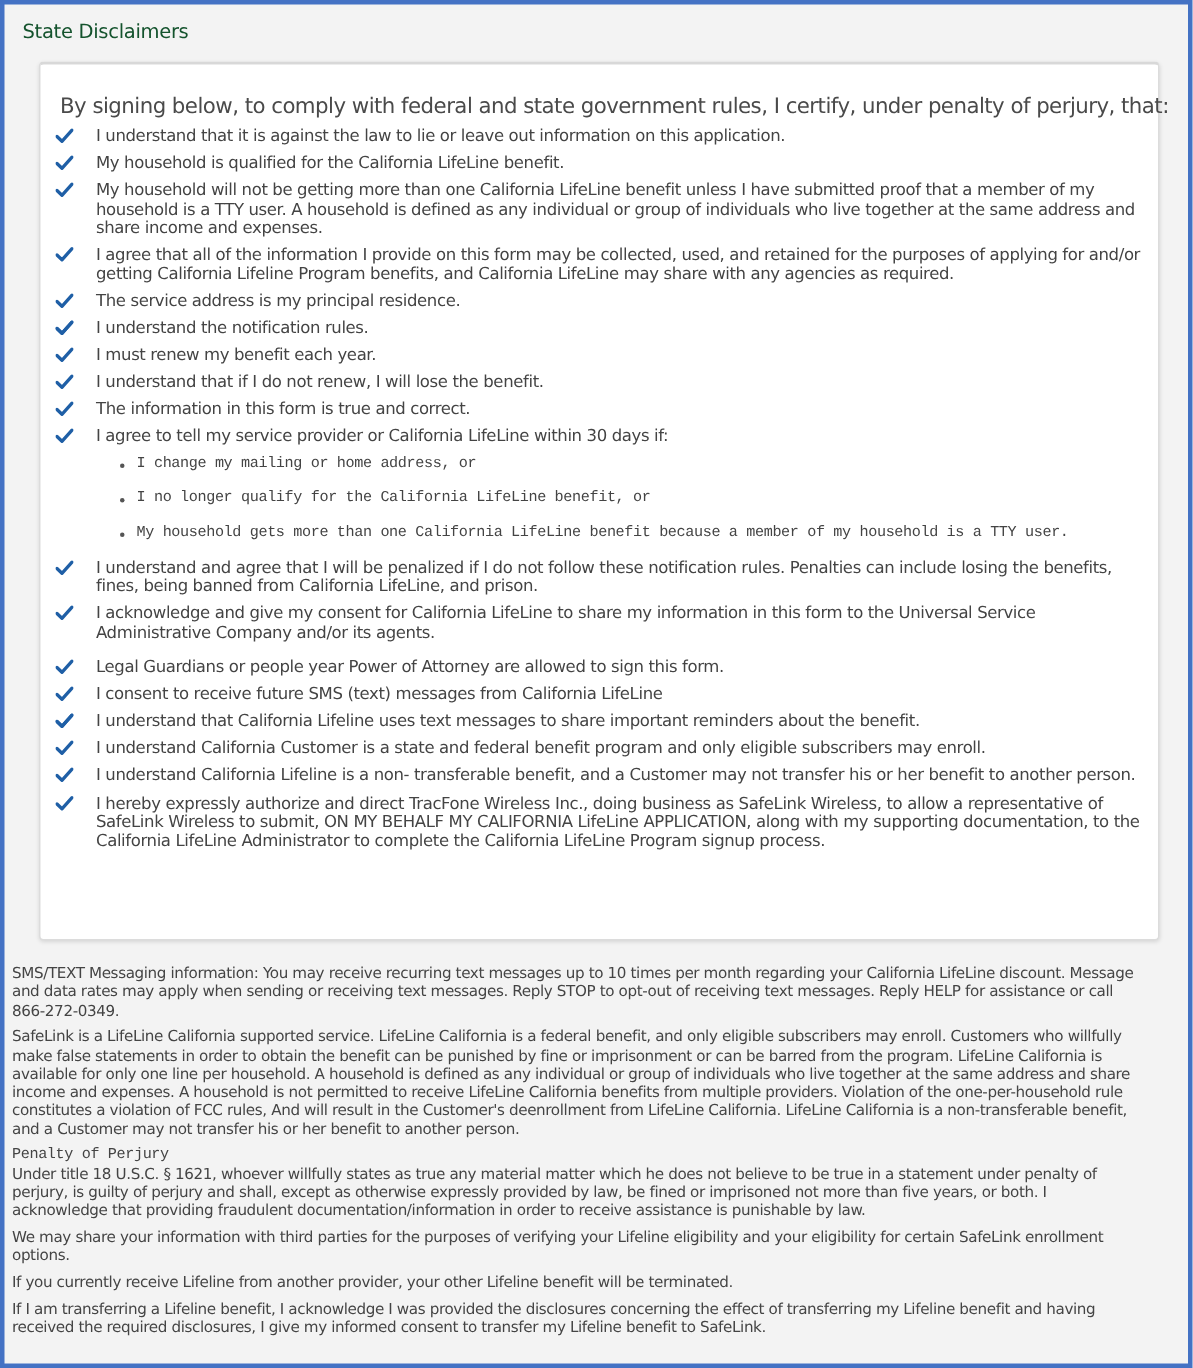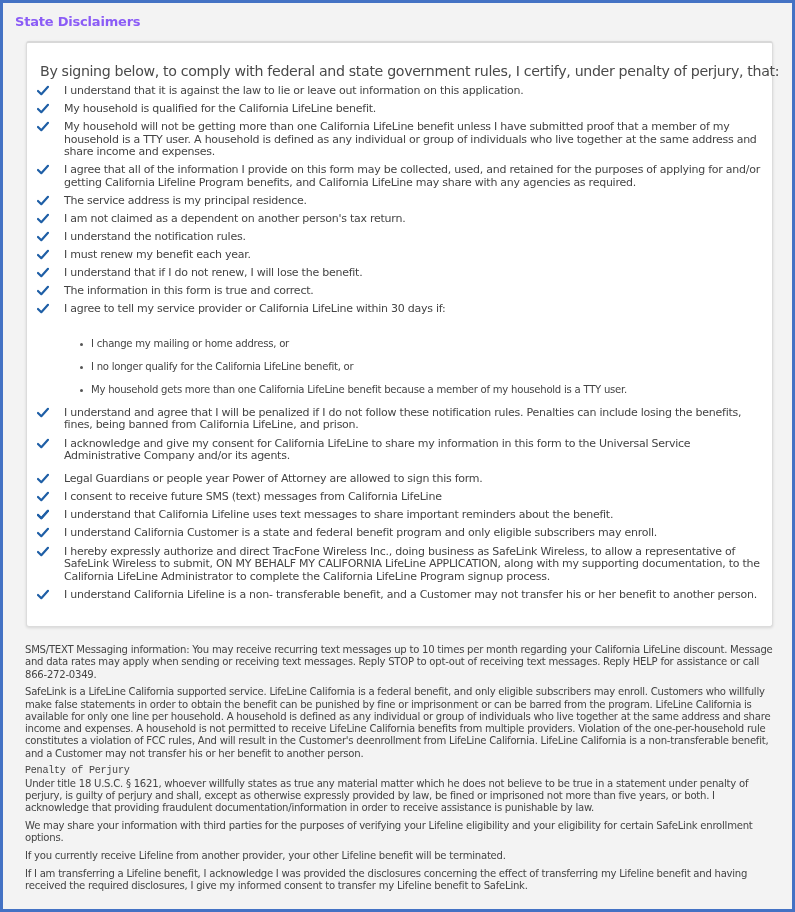--- a/index.html
+++ b/index.html
@@ -9,21 +9,21 @@
     font-family: "DejaVu Sans", "Liberation Sans", sans-serif;
   }
   .frame {
     position: absolute; left: 0; top: 0;
     width: 789px; height: 906px;
     border: 3px solid #4472c4;
     background: #f3f3f3;
   }
   .section-title {
     position: absolute; left: 12px; top: 11px;
-    font-size: 13px; font-weight: bold; color: #8b5cf6;
+    font-size: 13px; font-weight: normal; color: #14532d;
     letter-spacing: -0.2px;
   }
   .card {
     position: absolute; left: 23px; top: 38px;
     width: 745px; height: 583px;
     background: #ffffff;
     border: 1px solid #dcdcdc;
     border-top: 2px solid #d8d8d8;
     border-radius: 3px;
     box-shadow: 0 1px 3px rgba(0,0,0,0.12);
@@ -38,34 +38,34 @@
     position: relative; padding-left: 27px;
     font-size: 11px; line-height: 12.5px; color: #444;
     letter-spacing: -0.25px;
     margin-bottom: 5.6px;
   }
   .item .check {
     position: absolute; left: 0; top: 0px;
     width: 14px; height: 12px;
   }
   .item .check svg { display: block; }
-  .subs { margin: 22px 0 7px 0; padding: 0; list-style: none; }
+  .subs { margin: 6px 0 7px 0; padding: 0; list-style: none; font-family: Liberation Mono, monospace; }
   .sub {
     position: relative; padding-left: 54px;
     font-size: 10.1px; line-height: 12.5px; color: #444;
     letter-spacing: -0.25px;
     margin-bottom: 10.5px;
   }
   .sub .bullet {
     position: absolute; left: 43px; top: 5px;
     width: 3px; height: 3px; border-radius: 50%; background: #555;
   }
   .gap { height: 5px; }
   .footer {
-    position: absolute; left: 22px; top: 641px; width: 752px;
+    position: absolute; left: 5px; top: 641px; width: 752px;
     font-size: 10.1px; line-height: 12.3px; color: #444;
     letter-spacing: -0.25px;
   }
   .footer p { margin: 0 0 5.4px 0; }
   .footer .perjury-heading { display: block; font-family: Liberation Mono, monospace; }
 </style>
 </head>
 <body>
 
 <div class="frame">
@@ -96,21 +96,21 @@
           </span><span>I agree that all of the information I provide on this form may be collected, used, and retained for the purposes of applying for and/or getting California Lifeline Program benefits, and California LifeLine may share with any agencies as required.</span></div>
         <div class="item"><span class="check">
             <svg width="12" height="11" viewBox="0 0 12 11">
               <path d="M1 6 L4.3 9.2 L11 1.8" fill="none" stroke="#1f5fa6" stroke-width="2.2" stroke-linecap="round" stroke-linejoin="round"></path>
             </svg>
           </span><span>The service address is my principal residence.</span></div>
         <div class="item"><span class="check">
             <svg width="12" height="11" viewBox="0 0 12 11">
               <path d="M1 6 L4.3 9.2 L11 1.8" fill="none" stroke="#1f5fa6" stroke-width="2.2" stroke-linecap="round" stroke-linejoin="round"></path>
             </svg>
-          </span><span>I am not claimed as a dependent on another person's tax return.</span></div>
+          </span></div>
         <div class="item"><span class="check">
             <svg width="12" height="11" viewBox="0 0 12 11">
               <path d="M1 6 L4.3 9.2 L11 1.8" fill="none" stroke="#1f5fa6" stroke-width="2.2" stroke-linecap="round" stroke-linejoin="round"></path>
             </svg>
           </span><span>I understand the notification rules.</span></div>
         <div class="item"><span class="check">
             <svg width="12" height="11" viewBox="0 0 12 11">
               <path d="M1 6 L4.3 9.2 L11 1.8" fill="none" stroke="#1f5fa6" stroke-width="2.2" stroke-linecap="round" stroke-linejoin="round"></path>
             </svg>
           </span><span>I must renew my benefit each year.</span></div>
@@ -167,26 +167,26 @@
           </span><span>I understand that California Lifeline uses text messages to share important reminders about the benefit.</span></div>
         <div class="item"><span class="check">
             <svg width="12" height="11" viewBox="0 0 12 11">
               <path d="M1 6 L4.3 9.2 L11 1.8" fill="none" stroke="#1f5fa6" stroke-width="2.2" stroke-linecap="round" stroke-linejoin="round"></path>
             </svg>
           </span><span>I understand California Customer is a state and federal benefit program and only eligible subscribers may enroll.</span></div>
         <div class="item"><span class="check">
             <svg width="12" height="11" viewBox="0 0 12 11">
               <path d="M1 6 L4.3 9.2 L11 1.8" fill="none" stroke="#1f5fa6" stroke-width="2.2" stroke-linecap="round" stroke-linejoin="round"></path>
             </svg>
-          </span><span>I hereby expressly authorize and direct TracFone Wireless Inc., doing business as SafeLink Wireless, to allow a representative of SafeLink Wireless to submit, ON MY BEHALF MY CALIFORNIA LifeLine APPLICATION, along with my supporting documentation, to the California LifeLine Administrator to complete the California LifeLine Program signup process.</span></div>
+          </span><span>I understand California Lifeline is a non- transferable benefit, and a Customer may not transfer his or her benefit to another person.</span></div>
         <div class="item"><span class="check">
             <svg width="12" height="11" viewBox="0 0 12 11">
               <path d="M1 6 L4.3 9.2 L11 1.8" fill="none" stroke="#1f5fa6" stroke-width="2.2" stroke-linecap="round" stroke-linejoin="round"></path>
             </svg>
-          </span><span>I understand California Lifeline is a non- transferable benefit, and a Customer may not transfer his or her benefit to another person.</span></div>
+          </span><span>I hereby expressly authorize and direct TracFone Wireless Inc., doing business as SafeLink Wireless, to allow a representative of SafeLink Wireless to submit, ON MY BEHALF MY CALIFORNIA LifeLine APPLICATION, along with my supporting documentation, to the California LifeLine Administrator to complete the California LifeLine Program signup process.</span></div>
       </div>
   </div>
 
   <div class="footer">
     <p>SMS/TEXT Messaging information: You may receive recurring text messages up to 10 times per month regarding your California LifeLine discount. Message and data rates may apply when sending or receiving text messages. Reply STOP to opt-out of receiving text messages. Reply HELP for assistance or call 866-272-0349.</p>
     <p>SafeLink is a LifeLine California supported service. LifeLine California is a federal benefit, and only eligible subscribers may enroll. Customers who willfully make false statements in order to obtain the benefit can be punished by fine or imprisonment or can be barred from the program. LifeLine California is available for only one line per household. A household is defined as any individual or group of individuals who live together at the same address and share income and expenses. A household is not permitted to receive LifeLine California benefits from multiple providers. Violation of the one-per-household rule constitutes a violation of FCC rules, And will result in the Customer's deenrollment from LifeLine California. LifeLine California is a non-transferable benefit, and a Customer may not transfer his or her benefit to another person.</p>
     <p>
       <span class="perjury-heading">Penalty of Perjury</span>
       <span>Under title 18 U.S.C. § 1621, whoever willfully states as true any material matter which he does not believe to be true in a statement under penalty of perjury, is guilty of perjury and shall, except as otherwise expressly provided by law, be fined or imprisoned not more than five years, or both. I acknowledge that providing fraudulent documentation/information in order to receive assistance is punishable by law.</span>
     </p>

